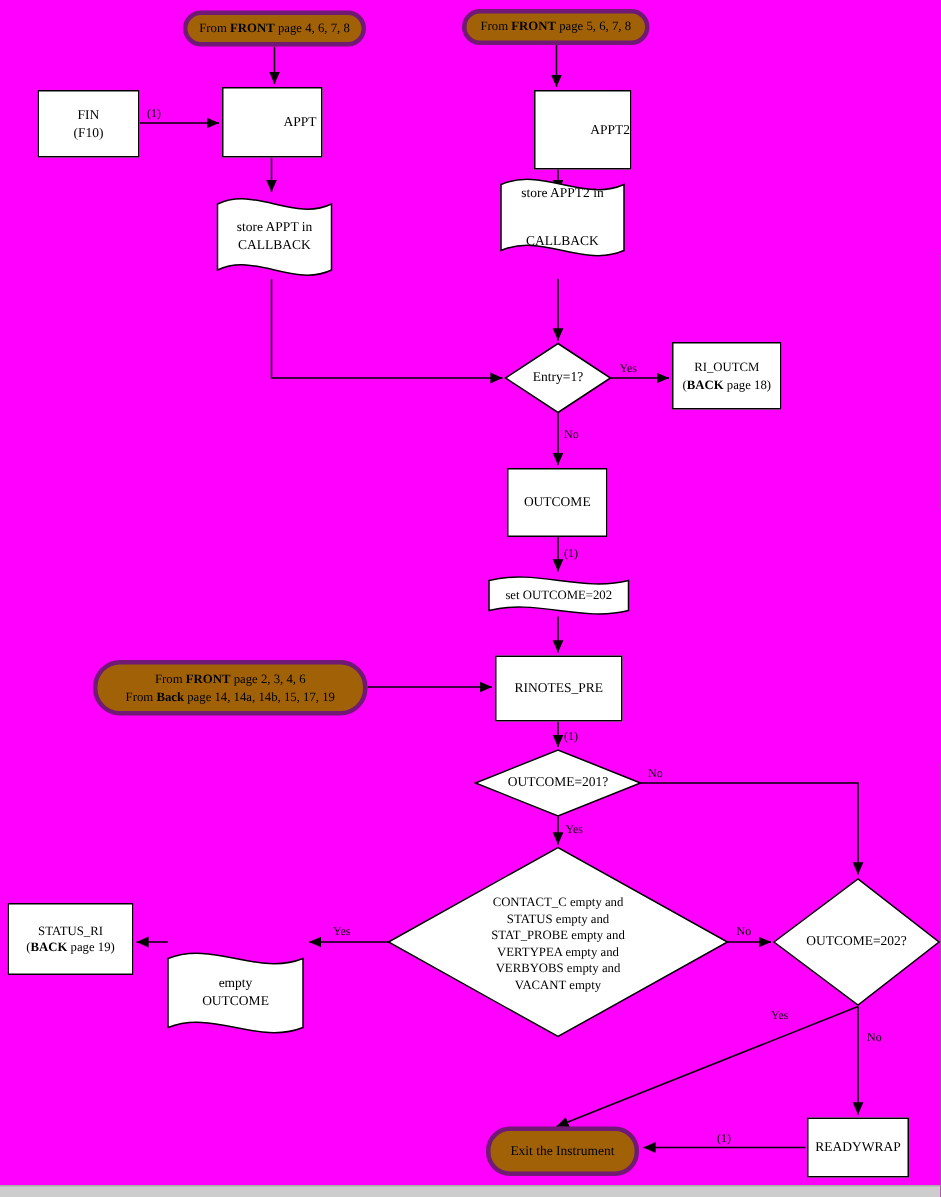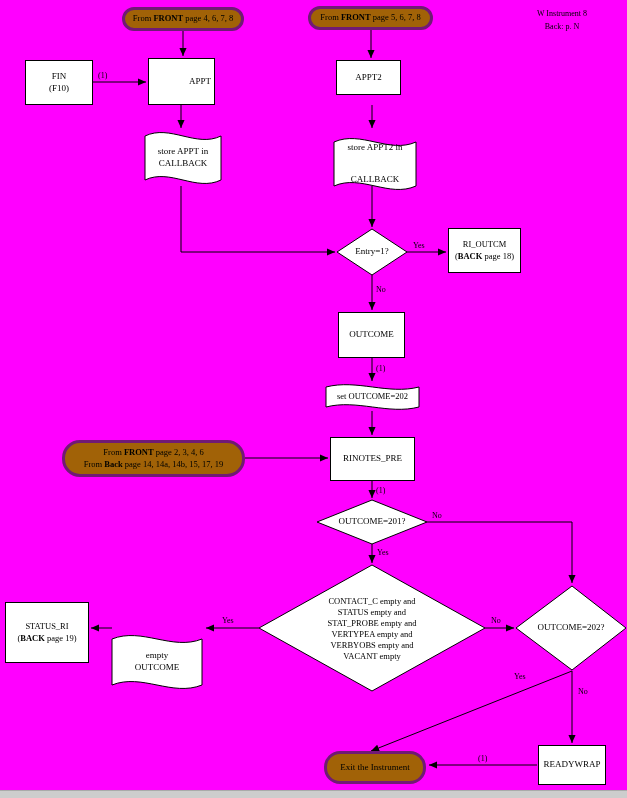--- a/index.html
+++ b/index.html
@@ -64,55 +64,51 @@
       <path d="M537,765 H429"></path>
     </g>
     <g stroke="#000" stroke-width="1" fill="#fff">
       <polygon points="337,252 372,229 407,252 372,275"></polygon>
       <polygon points="317,522 372,500 427,522 372,544"></polygon>
       <polygon points="259,628 372,565 485,628 372,691"></polygon>
       <polygon points="516,628 572,586 626,628 572,670"></polygon>
     </g>
   </svg>
 
-  <div class="note" style="left:502px; top:8px; width:120px;">
-    <div>W Instrument 8</div>
-    <div>Back:  p. N</div>
-  </div>
 
   <div class="node stadium fs85" style="left:122px; top:7px; width:122px; height:24px;">
     <div class="t"><span>From </span><b>FRONT</b><span> page 4, 6, 7, 8</span></div>
   </div>
 
   <div class="node stadium fs85" style="left:308px; top:6px; width:125px; height:24px;">
     <div class="t"><span>From </span><b>FRONT</b><span> page 5, 6, 7, 8</span></div>
   </div>
 
   <div class="node rect" style="left:25px; top:60px; width:68px; height:45px;">
     <div>FIN</div>
     <div>(F10)</div>
   </div>
 
   <div class="node rect" style="left:148px; top:58px; width:67px; height:47px;padding-left:37px;">
     <div>APPT</div>
   </div>
 
-  <div class="node rect" style="left:336px; top:60px; width:65px; height:35px;">
+  <div class="node rect" style="left:356px; top:60px; width:65px; height:53px;align-items:flex-end;">
     <div>APPT2</div>
   </div>
 
   <div class="node flagwrap" style="left:145px; top:130px; width:76px; height:56px;text-align:center;">
     <svg width="76" height="56">
         <path d="M0,6 C25,-6 51,18 76,6 L76,50 C51,62 25,38 0,50 Z" fill="#fff" stroke="#000"></path>
       </svg>
     <div class="t">store APPT in</div>
     <div class="t">CALLBACK</div>
   </div>
 
-  <div class="node flagwrap" style="left:334px; top:136px; width:82px; height:56px;gap:20px;">
+  <div class="node flagwrap" style="left:334px; top:117px; width:82px; height:56px;gap:20px;">
     <svg width="82" height="56">
         <path d="M0,6 C27,-6 55,18 82,6 L82,50 C55,62 27,38 0,50 Z" fill="#fff" stroke="#000"></path>
       </svg>
     <div class="t">store APPT2 in</div>
     <div class="t">CALLBACK</div>
   </div>
 
   <div class="node plain" style="left:332px; top:245px; width:80px; height:14px;">
     <div>Entry=1?</div>
   </div>
@@ -156,21 +152,21 @@
   </div>
 
   <div class="node flagwrap" style="left:112px; top:633px; width:90px; height:58px;">
     <svg width="90" height="58">
         <path d="M0,6 C30,-6 60,18 90,6 L90,52 C60,64 30,40 0,52 Z" fill="#fff" stroke="#000"></path>
       </svg>
     <div class="t">empty</div>
     <div class="t">OUTCOME</div>
   </div>
 
-  <div class="node rect fs85" style="left:5px; top:602px; width:84px; height:61px;">
+  <div class="node rect fs85" style="left:5px; top:602px; width:84px; height:48px;">
     <div>STATUS_RI</div>
     <div class="t"><span>(</span><b>BACK</b><span> page 19)</span></div>
   </div>
 
   <div class="node plain" style="left:514px; top:621px; width:114px; height:14px;">
     <div>OUTCOME=202?</div>
   </div>
 
   <div class="node rect" style="left:538px; top:745px; width:68px; height:40px;">
     <div>READYWRAP</div>

